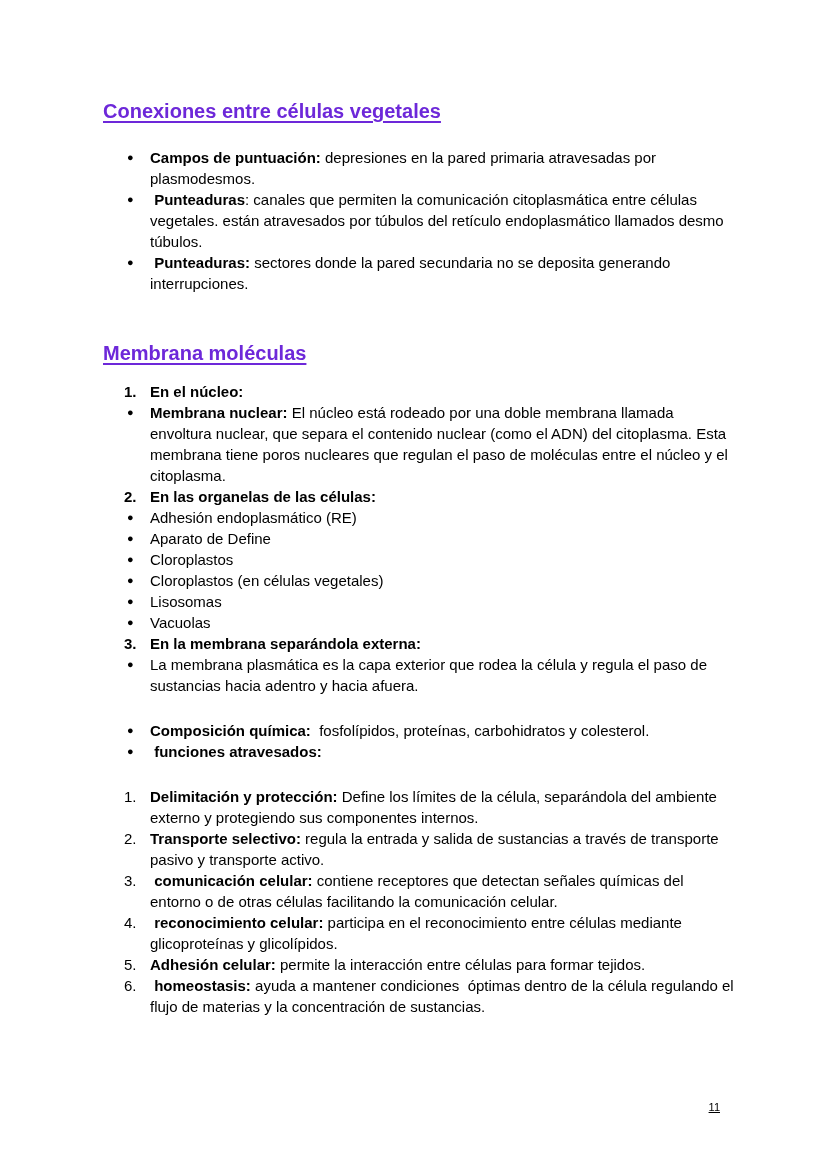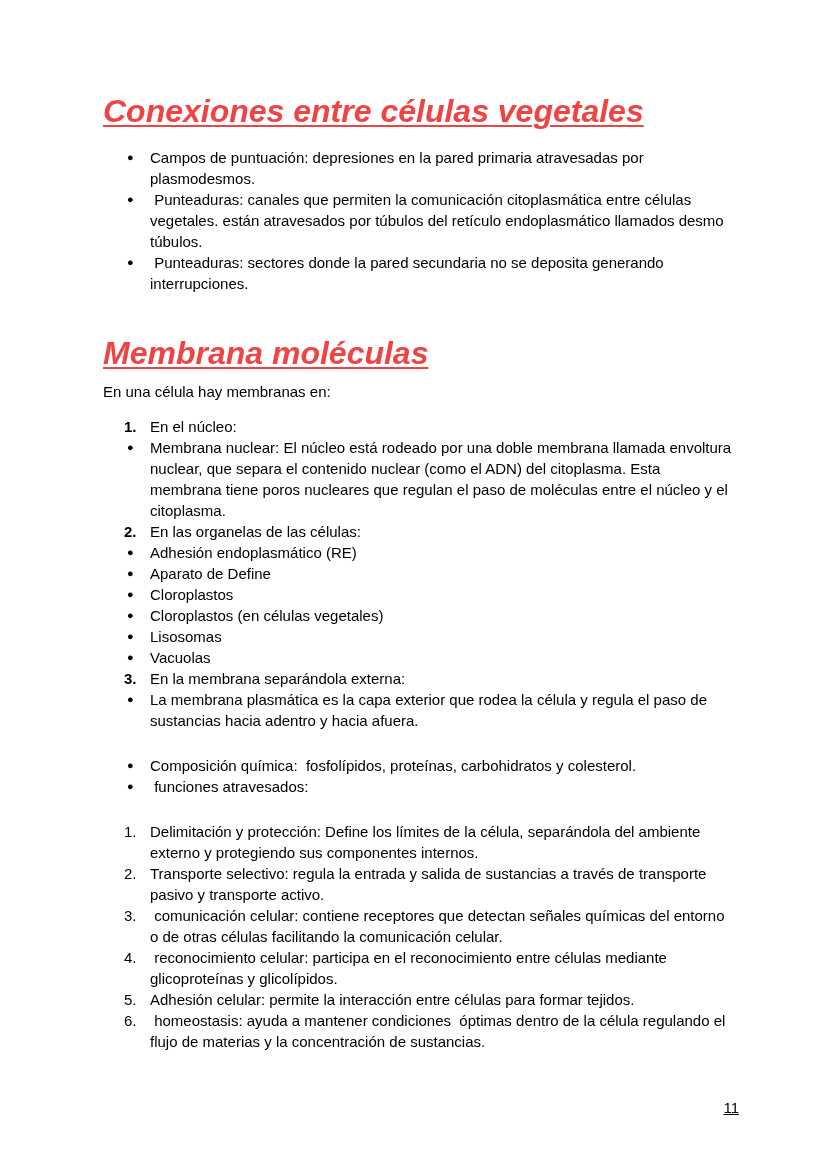--- a/index.html
+++ b/index.html
@@ -15,49 +15,48 @@
     overflow: hidden;
   }
   .content {
     position: absolute;
     left: 103px;
     right: 93px;
     top: 96px;
   }
   .heading {
     margin: 0 0 20px 0;
-    font-size: 32px;
+    font-size: 20px;
     line-height: 31px;
     font-weight: bold;
-    font-style: italic;
-    color: #ef4444;
+    color: #6d28d9;
     text-decoration: underline;
     text-decoration-thickness: 2px;
     text-underline-offset: 3px;
   }
   .heading.second { margin: 44px 0 12px 0; }
   .intro { margin: 0 0 14px 0; }
   .doc-list { margin: 0; }
   .doc-item { display: flex; }
   .marker {
     flex: 0 0 26px;
     margin-left: 21px;
     box-sizing: border-box;
     white-space: pre;
   }
   .marker.bullet { font-size: 11px; padding-left: 3px; }
   .marker.bold { font-weight: bold; }
   .item-body { flex: 1; white-space: pre-wrap; }
-  .item-body b { font-weight: normal; }
+  .item-body b { font-weight: bold; }
   .list-gap { margin-top: 24px; }
   .page-number {
     position: absolute;
     top: 1097px;
-    right: 89px;
-    font-size: 15px;
+    right: 108px;
+    font-size: 11px;
     line-height: 21px;
     text-decoration: underline;
   }
 </style>
 </head>
 <body>
 
 <div class="page">
   <div class="content">
 
@@ -76,21 +75,20 @@
 
   <div class="doc-item">
     <span class="marker bullet">●</span>
     <span class="item-body"><b class="lead"> Punteaduras:</b><span> sectores donde la pared secundaria no se deposita generando interrupciones.</span></span>
   </div>
 </div>
     </section>
 
     <section>
       <h1 class="heading second">Membrana moléculas</h1>
-      <p class="intro">En una célula hay membranas en:</p>
       <div class="doc-list">
   <div class="doc-item">
     <span class="marker bold">1.</span>
     <span class="item-body"><b class="lead">En el núcleo:</b><span></span></span>
   </div>
 
   <div class="doc-item">
     <span class="marker bullet">●</span>
     <span class="item-body"><b class="lead">Membrana nuclear:</b><span> El núcleo está rodeado por una doble membrana llamada envoltura nuclear, que separa el contenido nuclear (como el ADN) del citoplasma. Esta membrana tiene poros nucleares que regulan el paso de moléculas entre el núcleo y el citoplasma.</span></span>
   </div>

